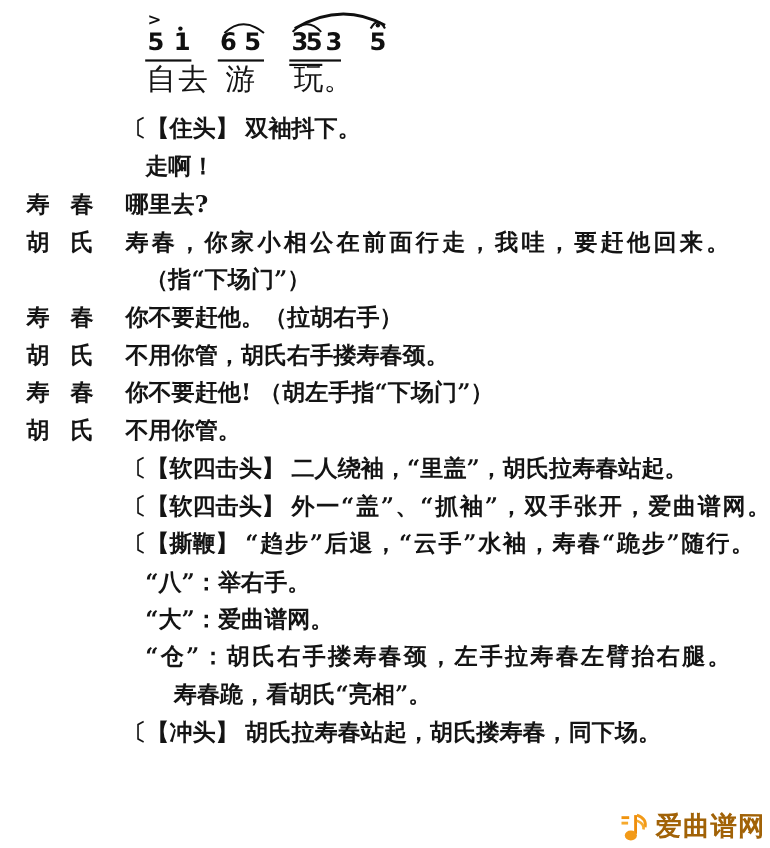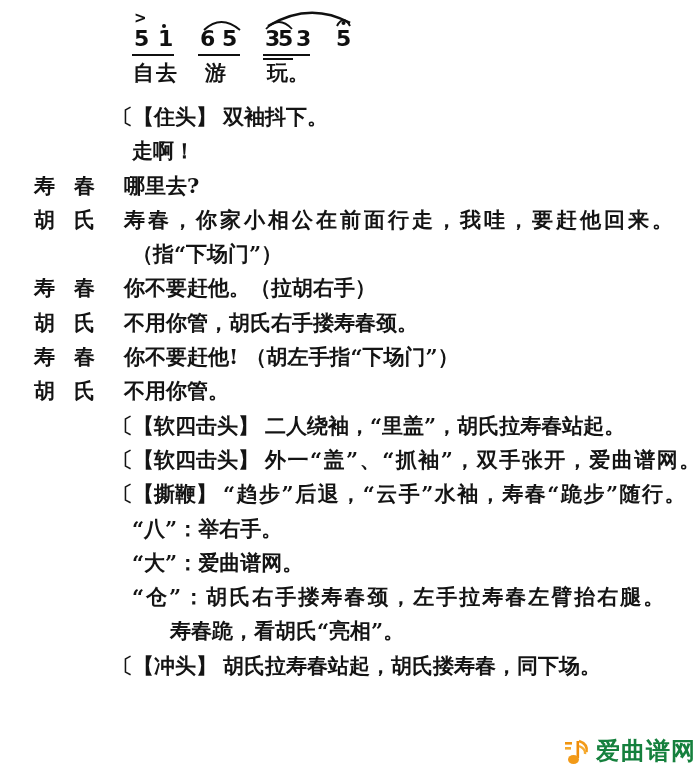--- a/index.html
+++ b/index.html
@@ -23,36 +23,36 @@
     font-weight:700;font-size:15px;color:#101010;
   }
   .octdot{position:absolute;left:162px;top:24px;width:4px;height:4px;border-radius:50%;background:#101010;}
   .ul{position:absolute;height:2px;background:#101010;}
   .u1{left:132px;top:54px;width:42px;}
   .u2{left:198px;top:54px;width:42px;}
   .u3{left:263px;top:54px;width:47px;}
   .u4{left:263px;top:58px;width:30px;}
   .arcs{position:absolute;left:0;top:0;}
   .lyric{
-    position:absolute;top:61px;font-size:21px;font-weight:700;color:#141414;line-height:24px;
+    position:absolute;top:61px;font-size:27px;font-weight:400;color:#141414;line-height:24px;
   }
   .ly0{left:133px;letter-spacing:2px;} .ly1{left:205px;} .ly2{left:267px;}
 
   
   .script{position:absolute;left:0;top:100px;width:700px;}
   .line{
     height:34.3px;line-height:34.3px;font-size:21px;font-weight:600;
     white-space:nowrap;color:#141414;
   }
   .line .tag{font-weight:800;margin-right:6px;}
   .line .bracket{font-weight:600;}
   .indent-tag{padding-left:112px;}
   .indent-text{padding-left:132px;}
-  .indent-cont{padding-left:158px;margin-left:12px;}
-  .roleline{padding-left:34px;}
+  .indent-cont{padding-left:158px;}
+  .roleline{padding-left:24px;}
   .r1{display:inline-block;width:40px;font-weight:700;}
   .r2{display:inline-block;width:50px;font-weight:700;}
   .ls3{letter-spacing:3px;}
   .ls1{letter-spacing:1.5px;}
   .ls2{letter-spacing:2px;}
 
   
   .watermark{
     position:absolute;left:563px;top:735px;display:flex;align-items:center;gap:3px;
   }
@@ -171,16 +171,16 @@
 
   <div class="watermark">
     <svg width="30" height="31" viewBox="0 0 30 31">
       <rect x="2" y="7" width="7" height="2.6" fill="#f0940f"></rect>
       <rect x="2" y="12" width="6" height="2.6" fill="#f6a92c"></rect>
       <rect x="13.5" y="6" width="2.6" height="17" fill="#ef8d0a"></rect>
       <path d="M16,6 q9,3 7.5,11" fill="none" stroke="#f29a18" stroke-width="2.6"></path>
       <path d="M16,11 q7,3 6,8" fill="none" stroke="#f6ab30" stroke-width="2.4"></path>
       <ellipse cx="10.5" cy="24.5" rx="5.5" ry="4.5" fill="#f29a18"></ellipse>
     </svg>
-    <span class="wm-text" style="color:#15803d;">爱曲谱网</span>
+    <span class="wm-text" style="color:#a16207;">爱曲谱网</span>
   </div>
 
 </div>
 
 </body></html>

